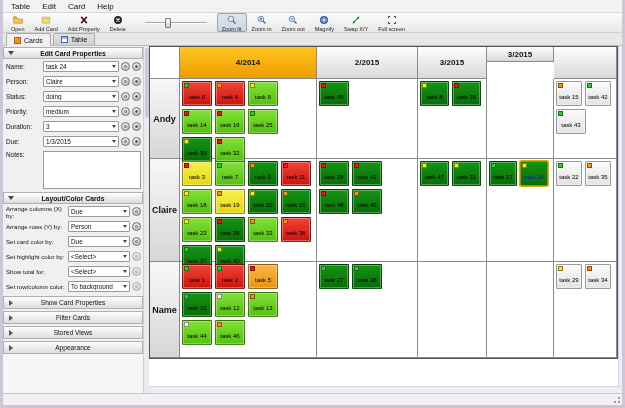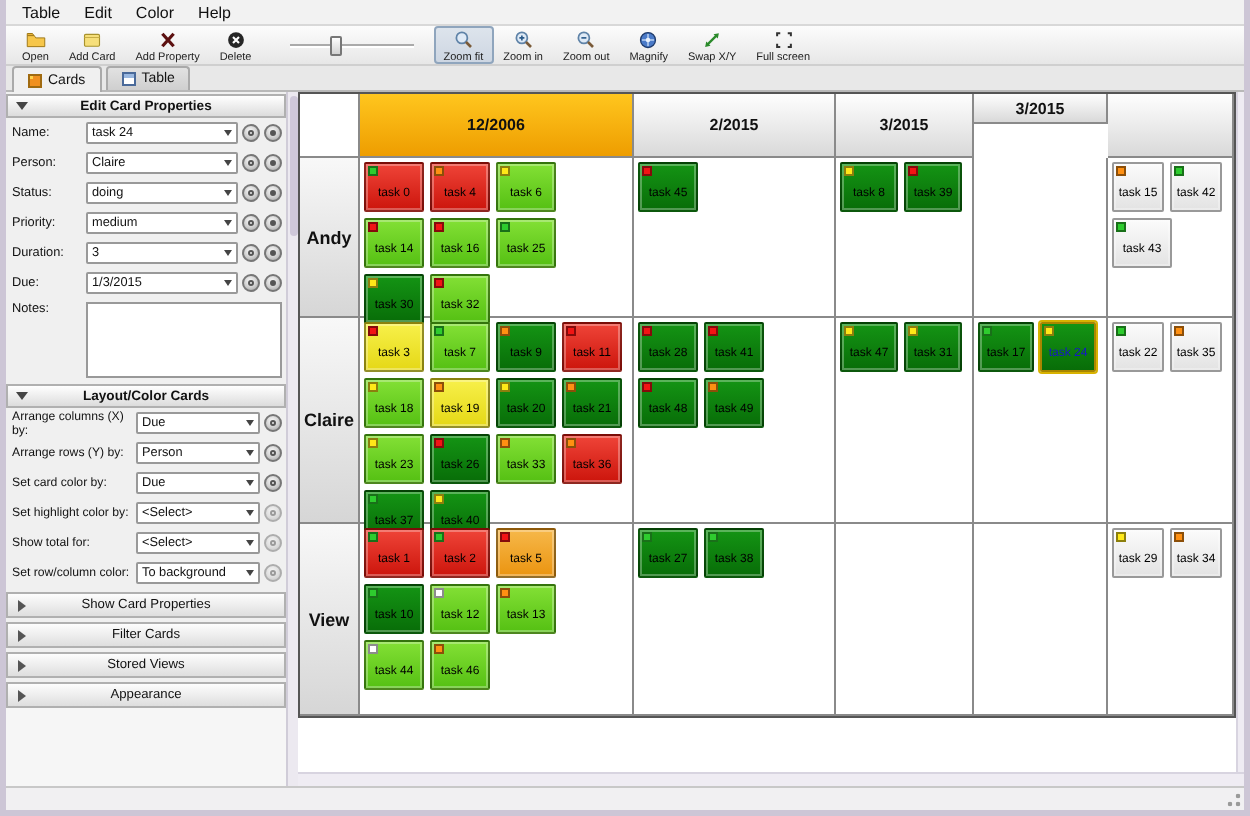--- a/index.html
+++ b/index.html
@@ -120,21 +120,21 @@
             radial-gradient(circle at 3px 7px, #9a9a9a 1px, transparent 1.3px); }
 </style>
 </head>
 <body>
 
 <div id="window">
 
   <div id="menubar">
       <span class="menuitem">Table</span>
       <span class="menuitem">Edit</span>
-      <span class="menuitem">Color</span>
+      <span class="menuitem">Card</span>
       <span class="menuitem">Help</span>
     </div>
 
   <div id="toolbar">
     <div id="tb-left" style="display:flex">
         <div class="tbtn">
           <span>
             <svg viewBox="0 0 16 16">
               <path d="M1 4.5 V2.8 h4.2 l1.2 1.7z" fill="#e8b23a" stroke="#a07a18" stroke-width=".8"></path>
               <path d="M1 4.5 h5.6 l1.2 1.8 H15 v7 H1z" fill="#f6c64a" stroke="#a07a18" stroke-width=".8"></path>
@@ -412,21 +412,21 @@
     <div id="panelscroll">
         <div class="thumb"></div>
       </div>
 
     <div id="main">
       <div id="gridwrap">
         <div id="grid">
             <div class="grow">
               <div class="gcell hcell corner" style="width: 30px; height: 32px;"></div>
               <div class="gcell hcell hl" style="width: 137px; height: 32px;">
-                <span>12/2006</span>
+                <span>4/2014</span>
               </div>
               <div class="gcell hcell" style="width: 101px; height: 32px;">
                 <span>2/2015</span>
               </div>
               <div class="gcell hcell" style="width: 69px; height: 32px;">
                 <span>3/2015</span>
               </div>
               <div class="gcell hcell" style="width: 67px; height: 15px;">
                 <span>3/2015</span>
               </div>
@@ -640,21 +640,21 @@
                   </div>
                   <div class="card c-none">
                     <span class="hsq h-orange"></span>
                     <span class="ct">task 35</span>
                   </div>
                 </div>
               </div>
             </div>
             <div class="grow">
               <div class="gcell rlabel" style="width: 30px; height: 96px;">
-                <span>View</span>
+                <span>Name</span>
               </div>
               <div class="gcell cellpad" style="width: 137px; height: 96px;">
                 <div class="cardrow">
                   <div class="card c-red">
                     <span class="hsq h-green"></span>
                     <span class="ct">task 1</span>
                   </div>
                   <div class="card c-red">
                     <span class="hsq h-green"></span>
                     <span class="ct">task 2</span>

